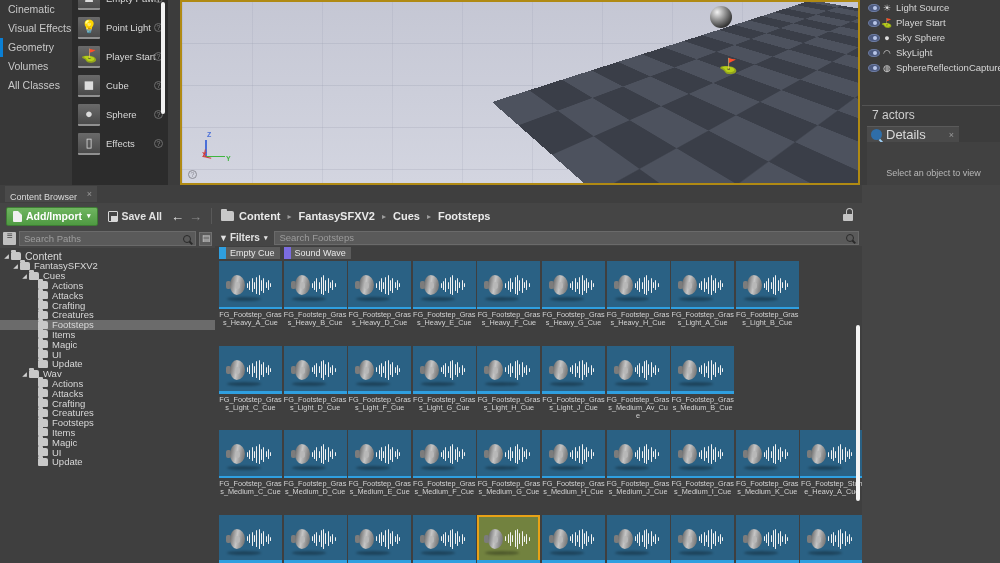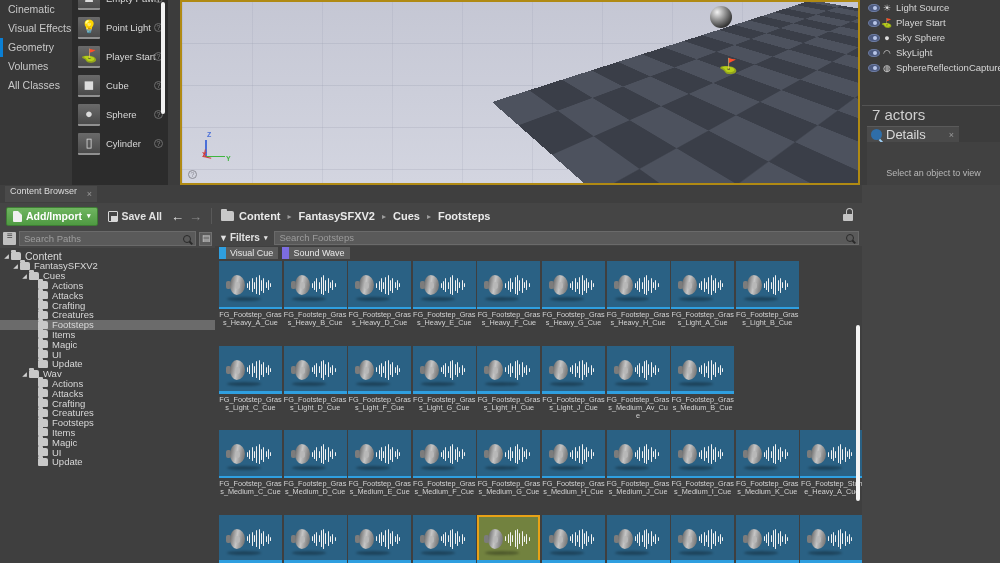--- a/index.html
+++ b/index.html
@@ -55,36 +55,36 @@
   #vp-help { position:absolute; left:6px; bottom:4px; width:9px; height:9px; border:1px solid #8c8c95; border-radius:50%; font-size:7px; color:#8c8c95; text-align:center; line-height:8px; }
 
   
   #outliner { position:absolute; left:862px; top:0; width:138px; height:110px; background:#3c3c3c; }
   .ol-row { height:15px; display:flex; align-items:center; padding-left:6px; }
   .ol-eye { width:12px; height:10px; flex:none; position:relative; }
   .ol-eye i { position:absolute; left:0; top:1px; width:12px; height:8px; border-radius:50%/55%; background:#4d5b80; border:1px solid #6d7da5; }
   .ol-eye i::after { content:""; position:absolute; left:4px; top:1.5px; width:4px; height:4px; border-radius:50%; background:#b9c6e8; }
   .ol-ico { width:14px; font-size:9px; text-align:center; color:#dcdcdc; flex:none; }
   .ol-name { font-size:9.5px; color:#d6d6d6; white-space:nowrap; margin-left:2px; }
-  #ol-count { position:absolute; left:862px; top:105px; width:138px; height:18px; background:#3c3c3c; border-top:1px solid #535353; font-size:15px; color:#cfcfcf; line-height:18px; padding-left:10px; }
+  #ol-count { position:absolute; left:862px; top:105px; width:138px; height:18px; background:#3c3c3c; border-top:1px solid #535353; font-size:12px; color:#cfcfcf; line-height:18px; padding-left:10px; }
 
   
   #details { position:absolute; left:862px; top:126px; width:138px; height:59px; background:#3c3c3c; }
   #det-tabbar { position:absolute; left:5px; top:0; width:133px; height:16px; }
   #det-tab { position:absolute; left:0; top:0; width:92px; height:16px; background:#4a4a4a; border-top:1px solid #5a5a5a; display:flex; align-items:center; padding:0 4px; }
   #det-tab .mag { width:11px; height:11px; border-radius:50%; background:#2f6ea8; position:relative; flex:none; }
   #det-tab .mag::after { content:""; position:absolute; right:-1px; bottom:-1px; width:4px; height:1.5px; background:#9fd0f5; transform:rotate(45deg); }
   #det-tab .lbl { font-size:13px; color:#dadada; margin-left:4px; }
   #det-tab .x { position:absolute; right:5px; top:3px; font-size:9px; color:#9a9a9a; }
   #det-body { position:absolute; left:5px; top:16px; width:133px; height:43px; background:#414141; }
   #det-msg { position:absolute; left:0; right:0; top:26px; text-align:center; font-size:9px; color:#b8b8b8; white-space:nowrap; }
 
   
   #cb { position:absolute; left:0; top:185px; width:862px; height:378px; background:#3f3f3f; }
-  #cb-tab { position:absolute; left:5px; top:1px; width:92px; height:16px; background:#4a4a4a; display:flex; align-items:flex-start; padding:0 5px; }
+  #cb-tab { position:absolute; left:5px; top:1px; width:92px; height:16px; background:#4a4a4a; display:flex; align-items:flex-end; padding:0 5px; }
   #cb-tab .lbl { font-size:9px; color:#dcdcdc; }
   #cb-tab .x { position:absolute; right:5px; top:3px; font-size:9px; color:#9a9a9a; }
 
   #cb-toolbar { position:absolute; left:0; top:18px; width:862px; height:26px; background:#454545; display:flex; align-items:center; padding-left:6px; }
   #addimport { height:19px; background:linear-gradient(#6fb560,#4f9a42); border:1px solid #3e7d34; border-radius:2px; display:flex; align-items:center; padding:0 6px; color:#fff; font-size:10.5px; font-weight:bold; }
   #addimport .pg { width:9px; height:11px; background:#f0f0f0; border-radius:1px; margin-right:4px; position:relative; }
   #addimport .pg::after { content:""; position:absolute; right:0; top:0; border-width:0 4px 4px 0; border-style:solid; border-color:transparent #6fb560 transparent transparent; }
   #addimport .car { margin-left:5px; font-size:7px; }
   #saveall { display:flex; align-items:center; margin-left:10px; color:#e2e2e2; font-size:10.5px; font-weight:bold; }
   #saveall .dk { width:10px; height:11px; border:1px solid #d8d8d8; border-radius:1px; margin-right:4px; position:relative; }
@@ -205,21 +205,21 @@
             <span class="pl-thumb">
               <span class="g">●</span>
             </span>
             <span class="pl-label">Sphere</span>
             <span class="pl-help">?</span>
           </div>
           <div class="pl-row">
             <span class="pl-thumb">
               <span class="g">▯</span>
             </span>
-            <span class="pl-label">Cylinder</span>
+            <span class="pl-label">Effects</span>
             <span class="pl-help">?</span>
           </div>
         </div>
       <div id="pl-scroll"></div>
     </div>
 
     <div id="viewport">
       <div id="sky"></div>
       <div id="hgrid"></div>
       <div id="floor"></div>
@@ -454,21 +454,21 @@
           <span class="car">▾</span>
         </div>
         <div id="assetsearch">
           <span class="ph">Search Footsteps</span>
           <span class="mg"></span>
         </div>
       </div>
       <div id="chips">
           <div class="chip">
             <span class="sw" style="background:#2f9fe0"></span>
-            <span>Visual Cue</span>
+            <span>Empty Cue</span>
           </div>
           <div class="chip">
             <span class="sw" style="background:#7b6ce0"></span>
             <span>Sound Wave</span>
           </div>
         </div>
       <div id="grid">
           <div class="grow">
             <div class="tile">
               <div class="tcell">

